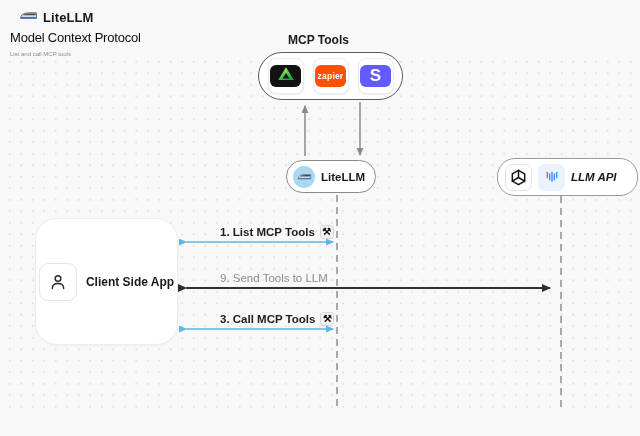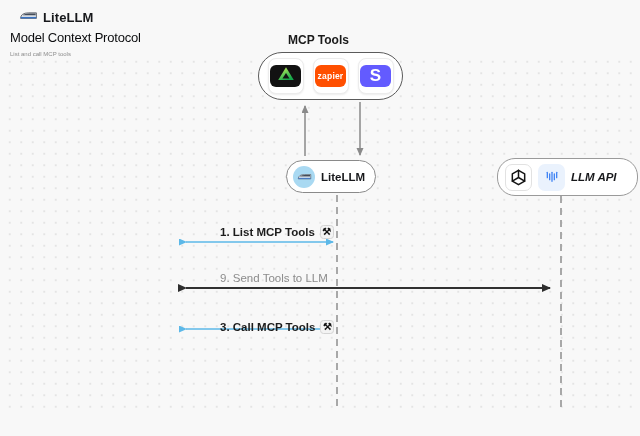--- a/index.html
+++ b/index.html
@@ -155,25 +155,34 @@
         <path d="M5 5 v8"></path>
           <path d="M8.5 7.5 v8.5"></path>
           <path d="M12 5 v13.5"></path>
           <path d="M15.5 7.5 v8.5"></path>
           <path d="M19 5 v8"></path>
       </svg>
     </div>
     <span class="node-label">LLM API</span>
   </div>
 
+  <div class="client-box">
+    <div class="client-icon-tile">
+      <svg width="22" height="22" viewBox="0 0 24 24" fill="none" stroke="#2a2a2a" stroke-width="1.6" stroke-linecap="round">
+        <circle cx="12" cy="8.3" r="3.1"></circle>
+        <path d="M5.8 19 Q5.8 13.6 12 13.6 Q18.2 13.6 18.2 19"></path>
+      </svg>
+    </div>
+    <span class="client-label">Client Side App</span>
+  </div>
 
   <div class="seq-label" style="top:225px;">
     <span>1. List MCP Tools</span>
     <span class="tool-badge">⚒</span>
   </div>
   <div class="seq-label muted" style="top:272px;">
     <span>9. Send Tools to LLM</span>
   </div>
-  <div class="seq-label" style="top:320px;">
+  <div class="seq-label" style="top:312px;">
     <span>3. Call MCP Tools</span>
     <span class="tool-badge">⚒</span>
   </div>
 </div>
 
 </body></html>

